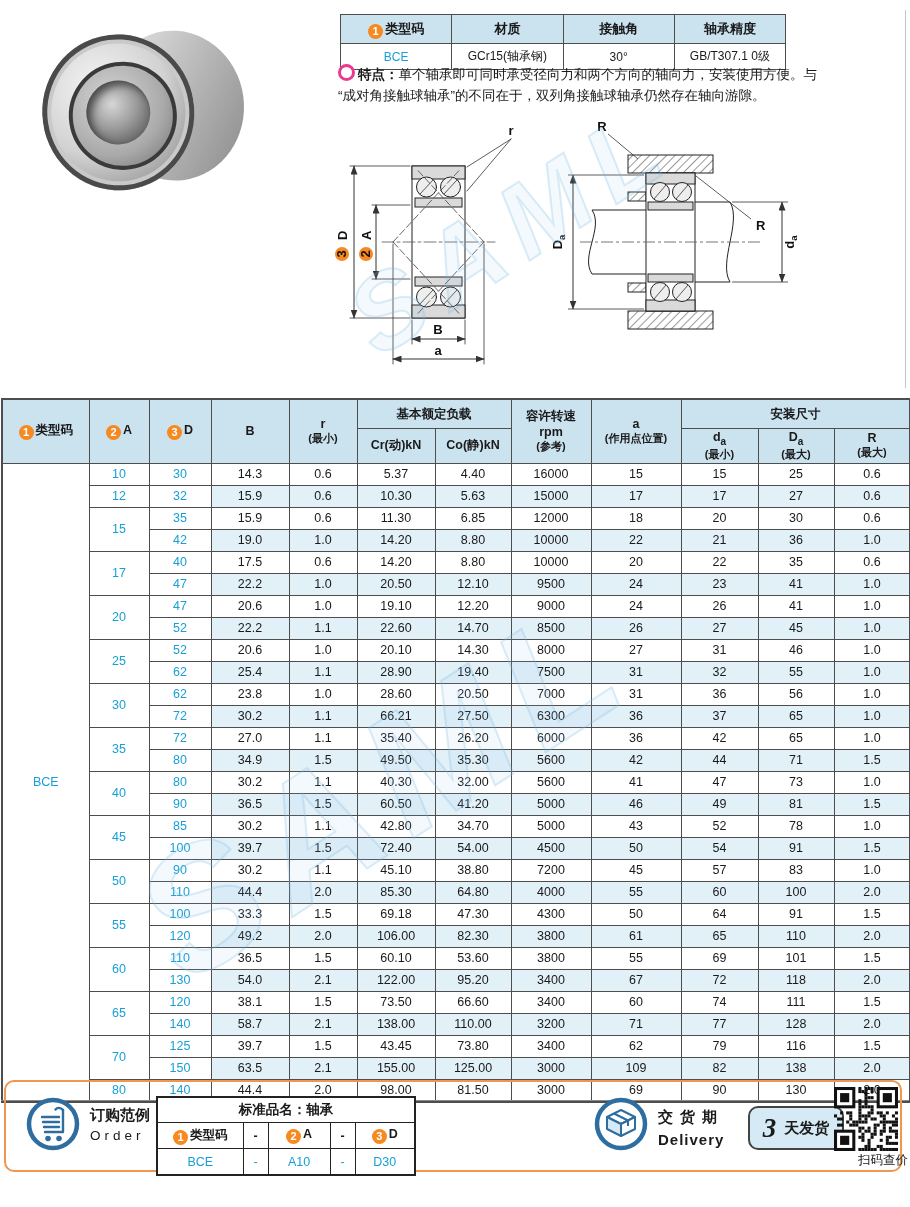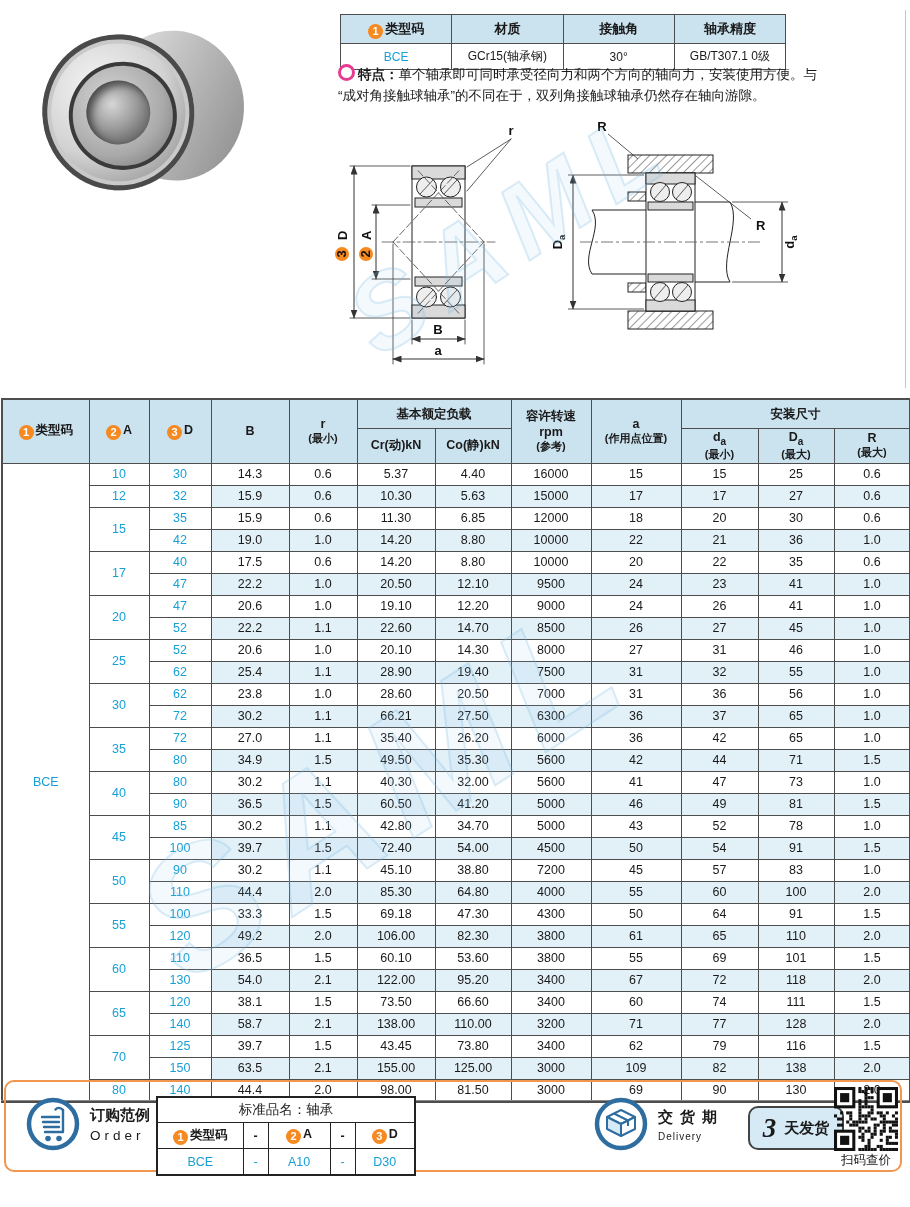--- a/index.html
+++ b/index.html
@@ -64,30 +64,30 @@
   #edge-line{left:905px;top:10px;width:1px;height:378px;background:#c4c4c4}
 
   
   #footer{left:4px;top:1080px;width:894px;height:88px;border:2px solid #f0964e;border-radius:10px}
   #footer .ic{position:absolute}
   #ord-txt{position:absolute;left:84px;top:22px;font-size:15px;font-weight:bold;line-height:1.45}
   #ord-txt .en{font-weight:normal;font-size:13.5px;letter-spacing:4px}
   #ord-tbl{position:absolute;left:150px;top:14px;width:258px;border-collapse:collapse;table-layout:fixed;
            text-align:center;border:2px solid #222;background:#fff}
   #ord-tbl td{border:1px solid #222;font-size:12.5px;height:23px}
-  #ord-tbl .tt{font-size:13.5px;font-weight:normal;height:22px}
+  #ord-tbl .tt{font-size:13.5px;font-weight:bold;height:22px}
   #ord-tbl .hd{font-weight:bold}
   #del-txt{position:absolute;left:652px;top:24px;font-size:15px;font-weight:bold;letter-spacing:7px;line-height:1.5}
-  #del-txt .en{font-weight:normal;font-size:10px;letter-spacing:1px}
+  #del-txt .en{font-weight:bold;font-size:15px;letter-spacing:1px}
   #del-box{position:absolute;left:742px;top:24px;width:92px;height:40px;background:#d6eaf5;border:2px solid #444;
            border-radius:10px;display:flex;align-items:center;justify-content:center;gap:8px}
   #del-box .num{font-family:"Liberation Serif","DejaVu Serif",serif;font-style:italic;font-size:27px;font-weight:bold}
   #del-box .unit{font-size:15px;font-weight:bold}
   #qr{position:absolute;left:828px;top:5px}
-  #qr-label{position:absolute;left:818px;top:70px;width:84px;text-align:center;font-size:12.5px}
+  #qr-label{position:absolute;left:818px;top:70px;width:84px;text-align:right;font-size:12.5px}
 </style>
 </head>
 <body>
 
 <div id="photo" class="abs">
   <div class="rot">
     <div class="b-depth"></div>
     <div class="b-face"></div>
     <div class="b-race"></div>
     <div class="b-bore"></div>

